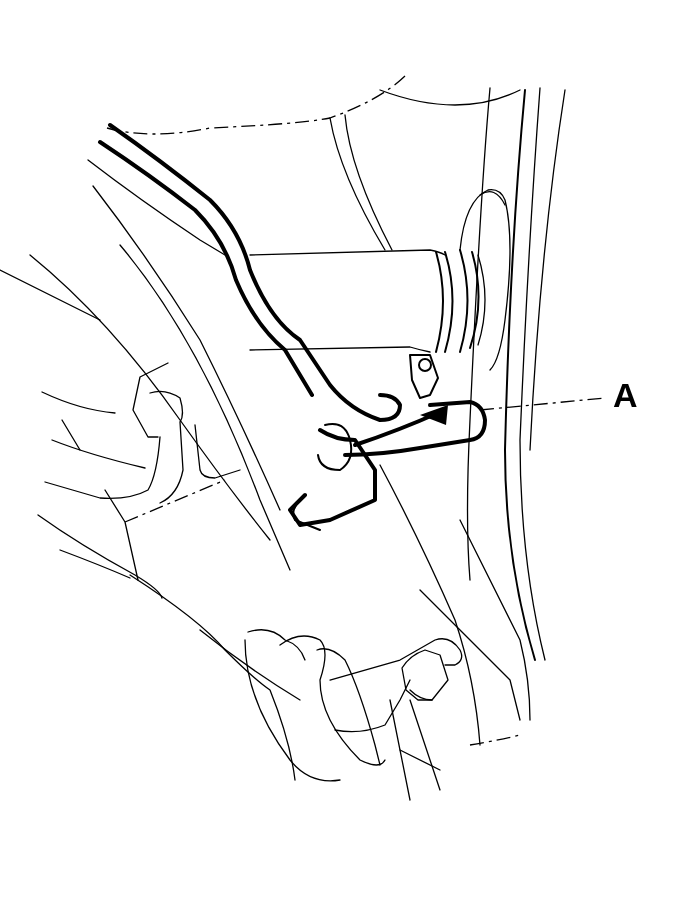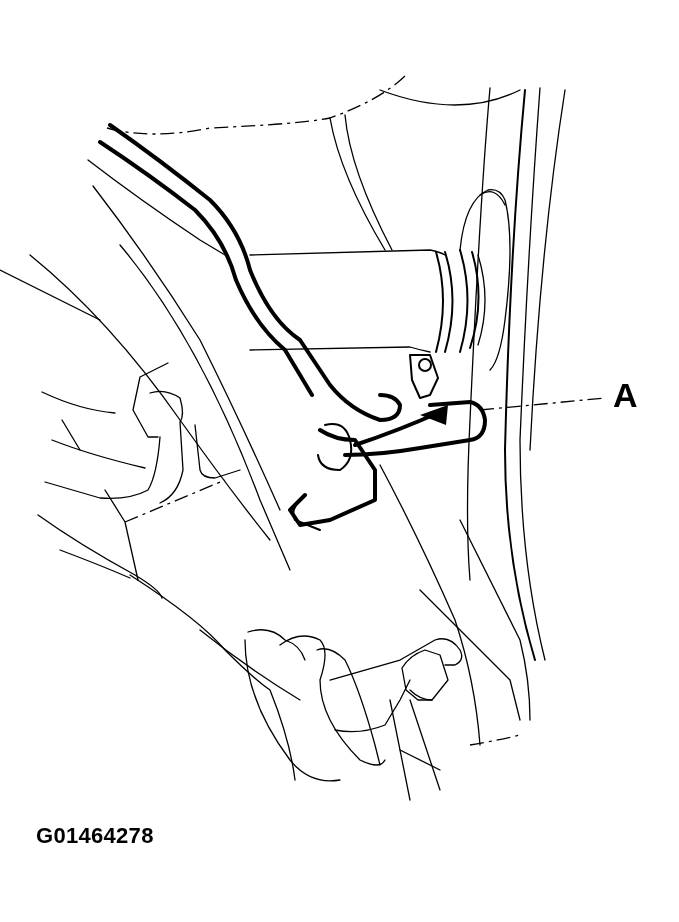--- a/index.html
+++ b/index.html
@@ -114,14 +114,13 @@
 
     <g>
       <path class="thin" d="M420 590 Q470 640 510 680 L520 720"></path>
       <path class="dash" d="M470 745 Q500 740 520 735"></path>
       <path class="thin" d="M460 520 Q490 580 520 640 Q530 680 530 720"></path>
       <path class="thin" d="M380 465 Q420 540 455 620 Q475 680 480 745"></path>
     </g>
   </svg>
 
   <div class="callout-label">A</div>
-  <div class="figure-id">G01464278</div>
 </div>
 
 </body></html>

